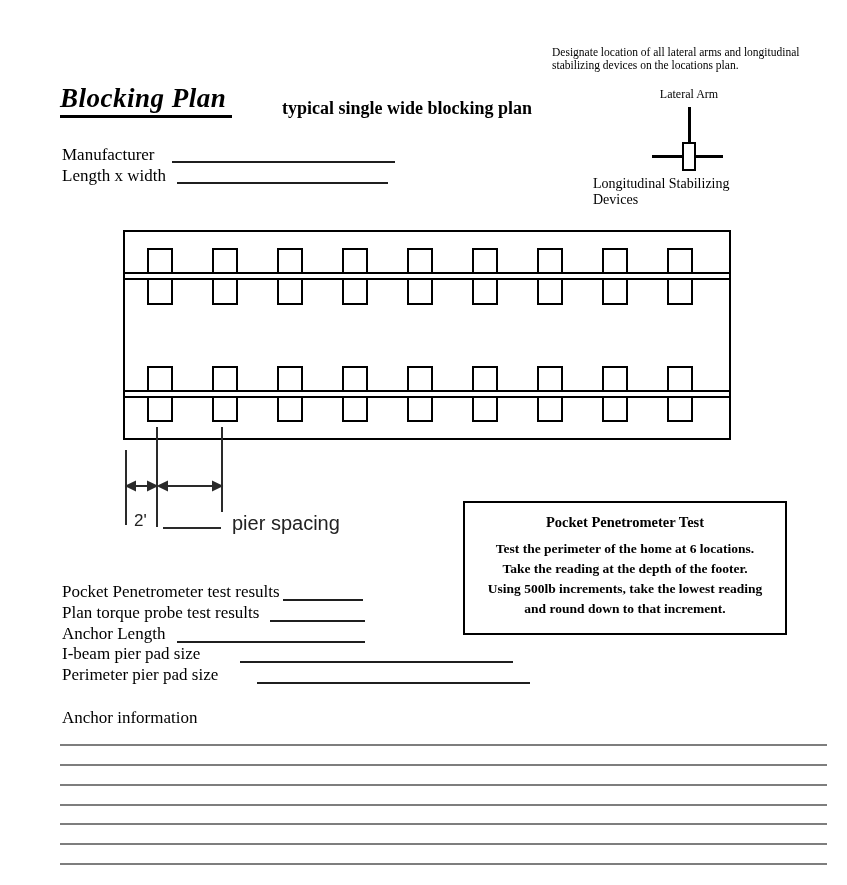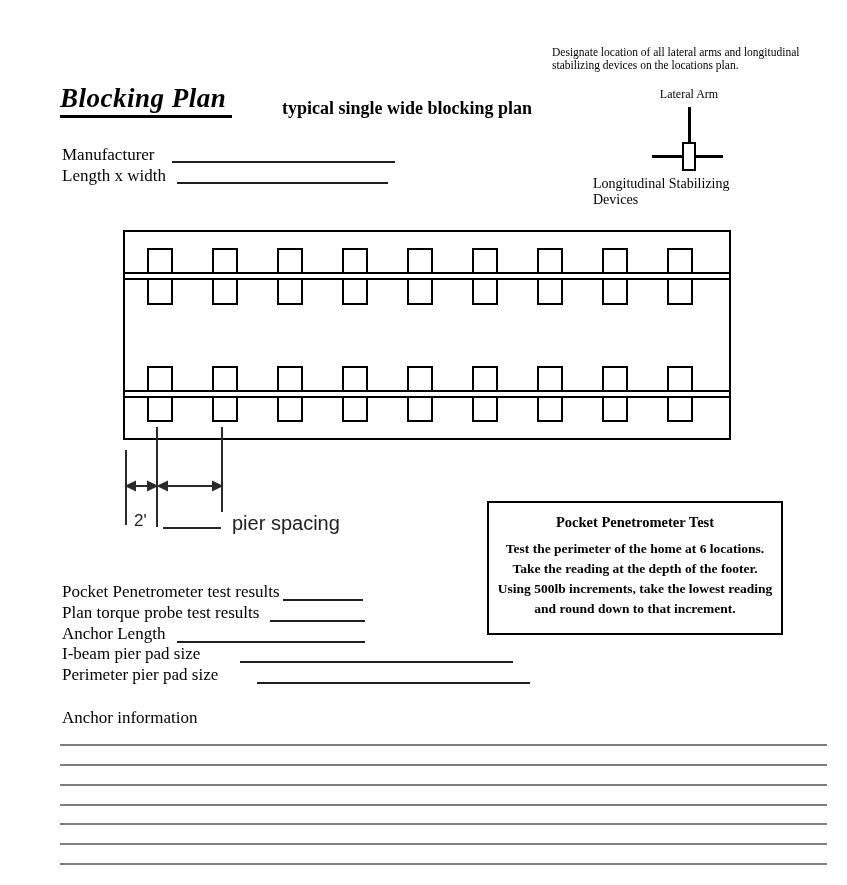--- a/index.html
+++ b/index.html
@@ -26,21 +26,21 @@
   .blank{height:1.6px;background:#1f1f1f;}
   
   .home-rect{left:123px;top:230px;width:608px;height:210px;border:2px solid #000;box-sizing:border-box;background:#fff;}
   .rail{left:123px;width:608px;height:8px;border-top:2.5px solid #000;border-bottom:2.5px solid #000;box-sizing:border-box;}
   .sq{position:absolute;width:26px;border:2px solid #000;background:#fff;box-sizing:border-box;}
   .dim-label{font-family:"Liberation Sans","DejaVu Sans",sans-serif;color:#222;}
   .lbl-2ft{left:134px;top:511px;font-size:17px;}
   .lbl-spacing{left:232px;top:512px;font-size:20px;text-align:center;}
   .spacing-blank{left:163px;top:527px;width:58px;background:#2a2a2a;}
   
-  .pen-box{left:487px;top:501px;width:296px;height:134px;border:2px solid #000;box-sizing:border-box;text-align:center;}
+  .pen-box{left:463px;top:501px;width:324px;height:134px;border:2px solid #000;box-sizing:border-box;text-align:center;}
   .pen-title{margin-top:11px;font-size:14.5px;font-weight:bold;}
   .pen-body{margin-top:8px;font-size:13.5px;font-weight:bold;line-height:20px;}
   
   .tlabel{font-size:17px;left:62px;}
   
   .ruled{position:absolute;left:60px;width:767px;height:2.4px;background:#7e7e7e;}
 </style>
 </head>
 <body>
 

